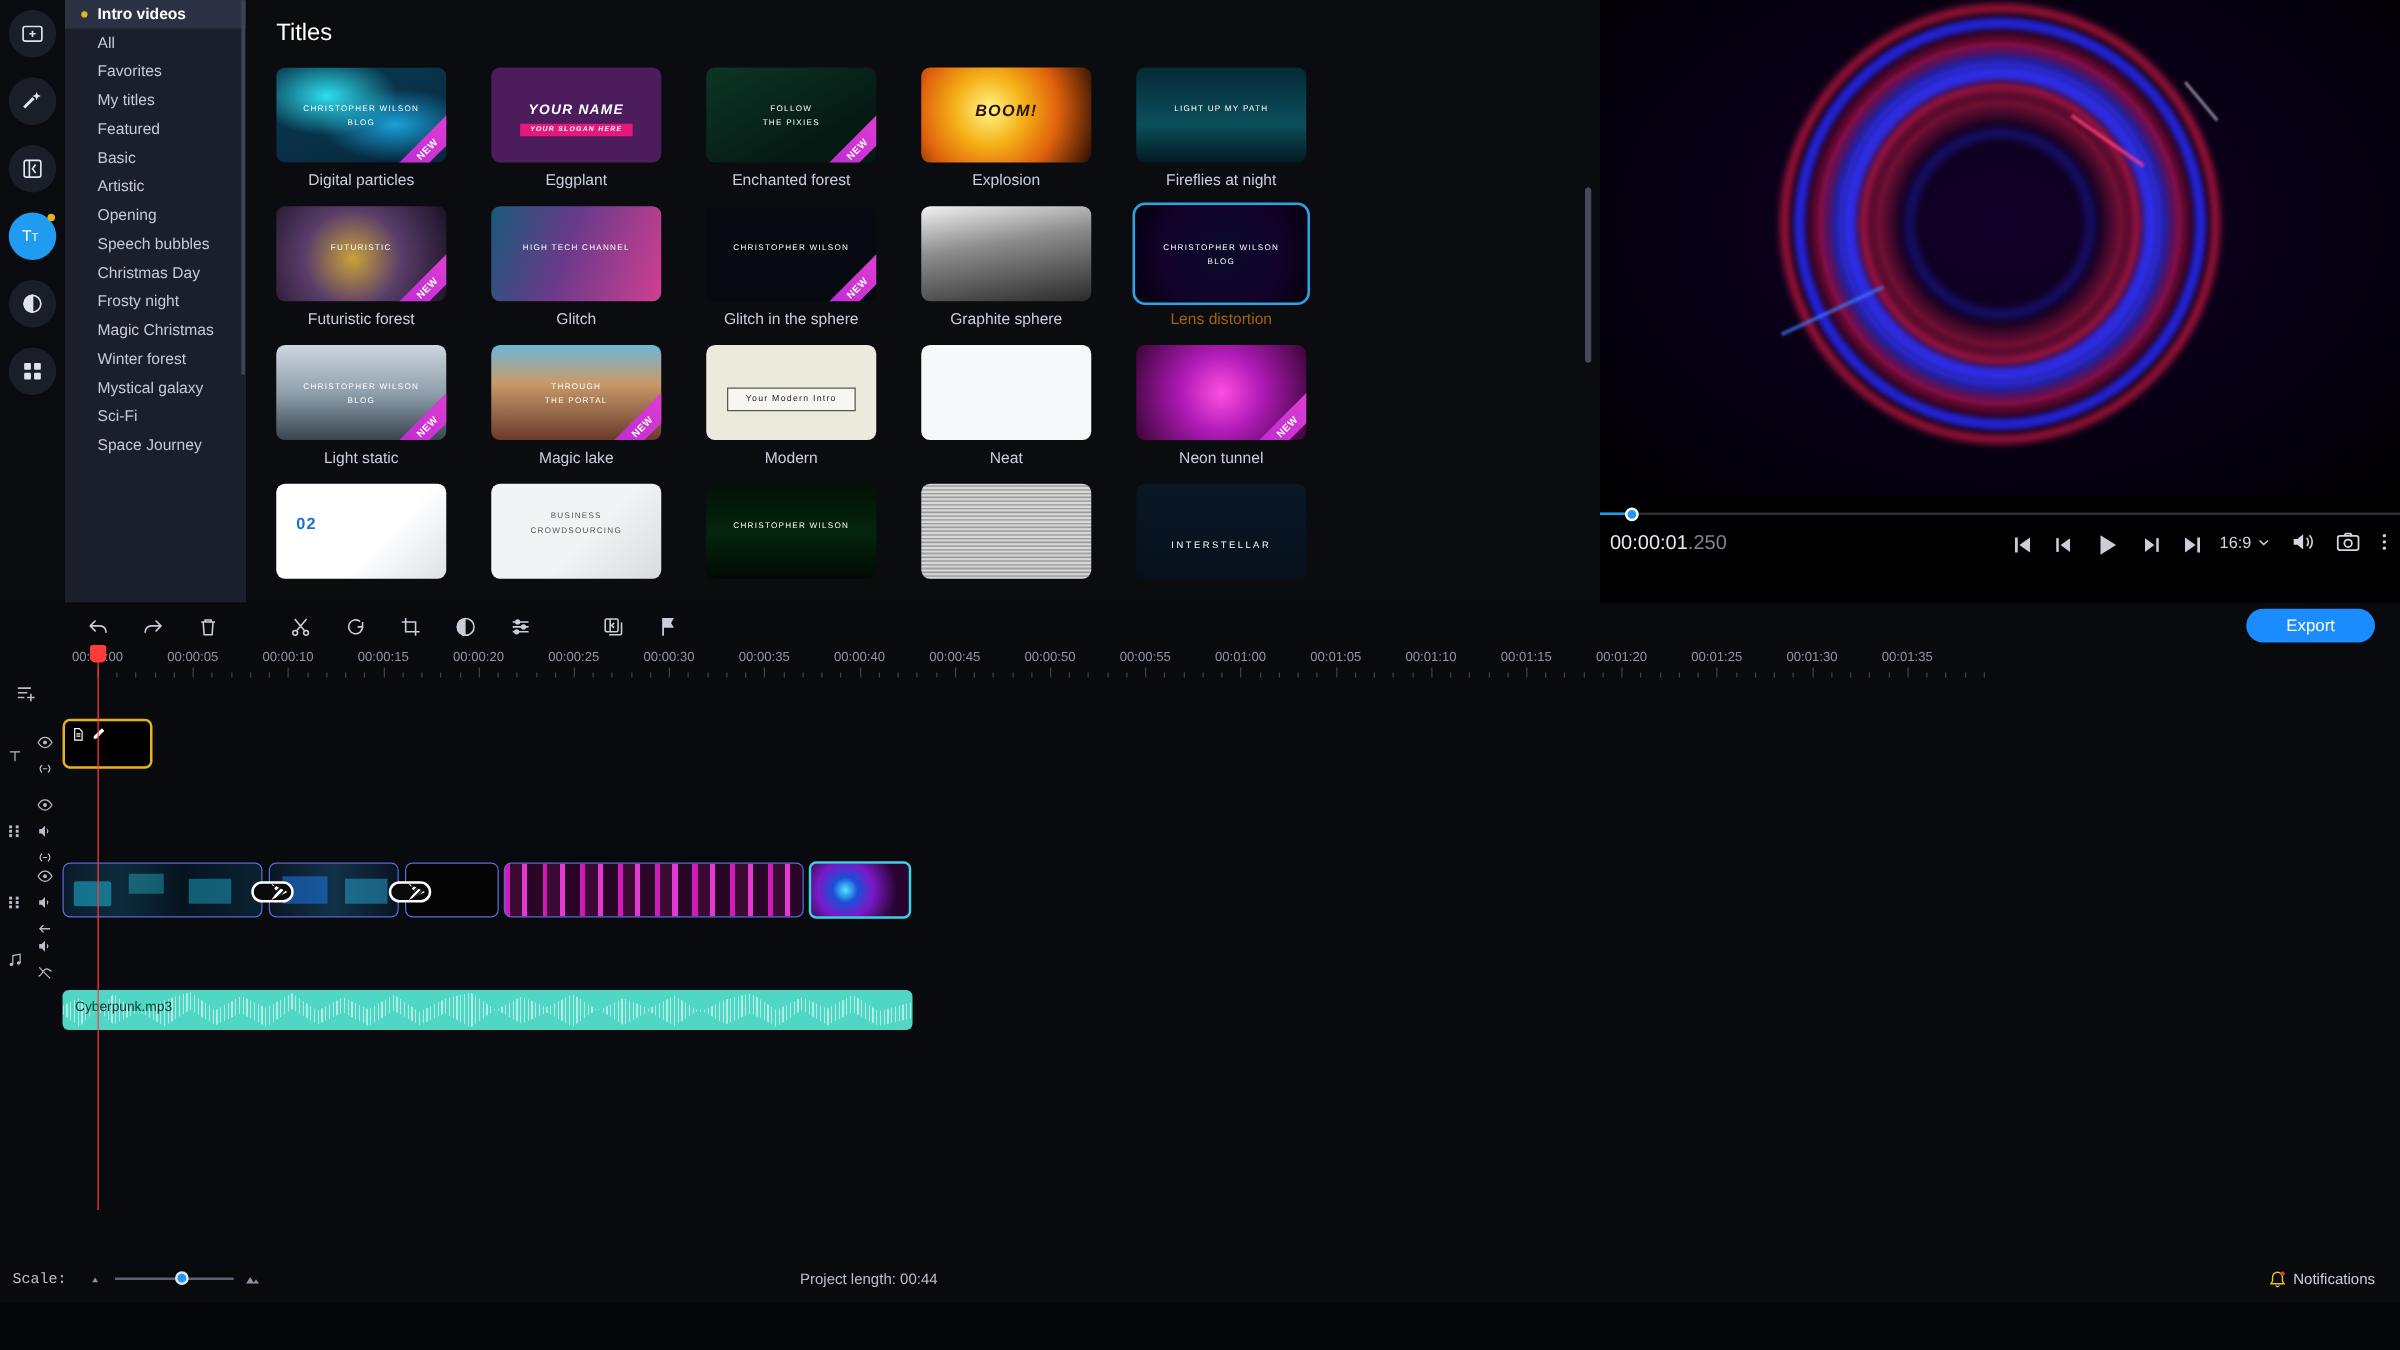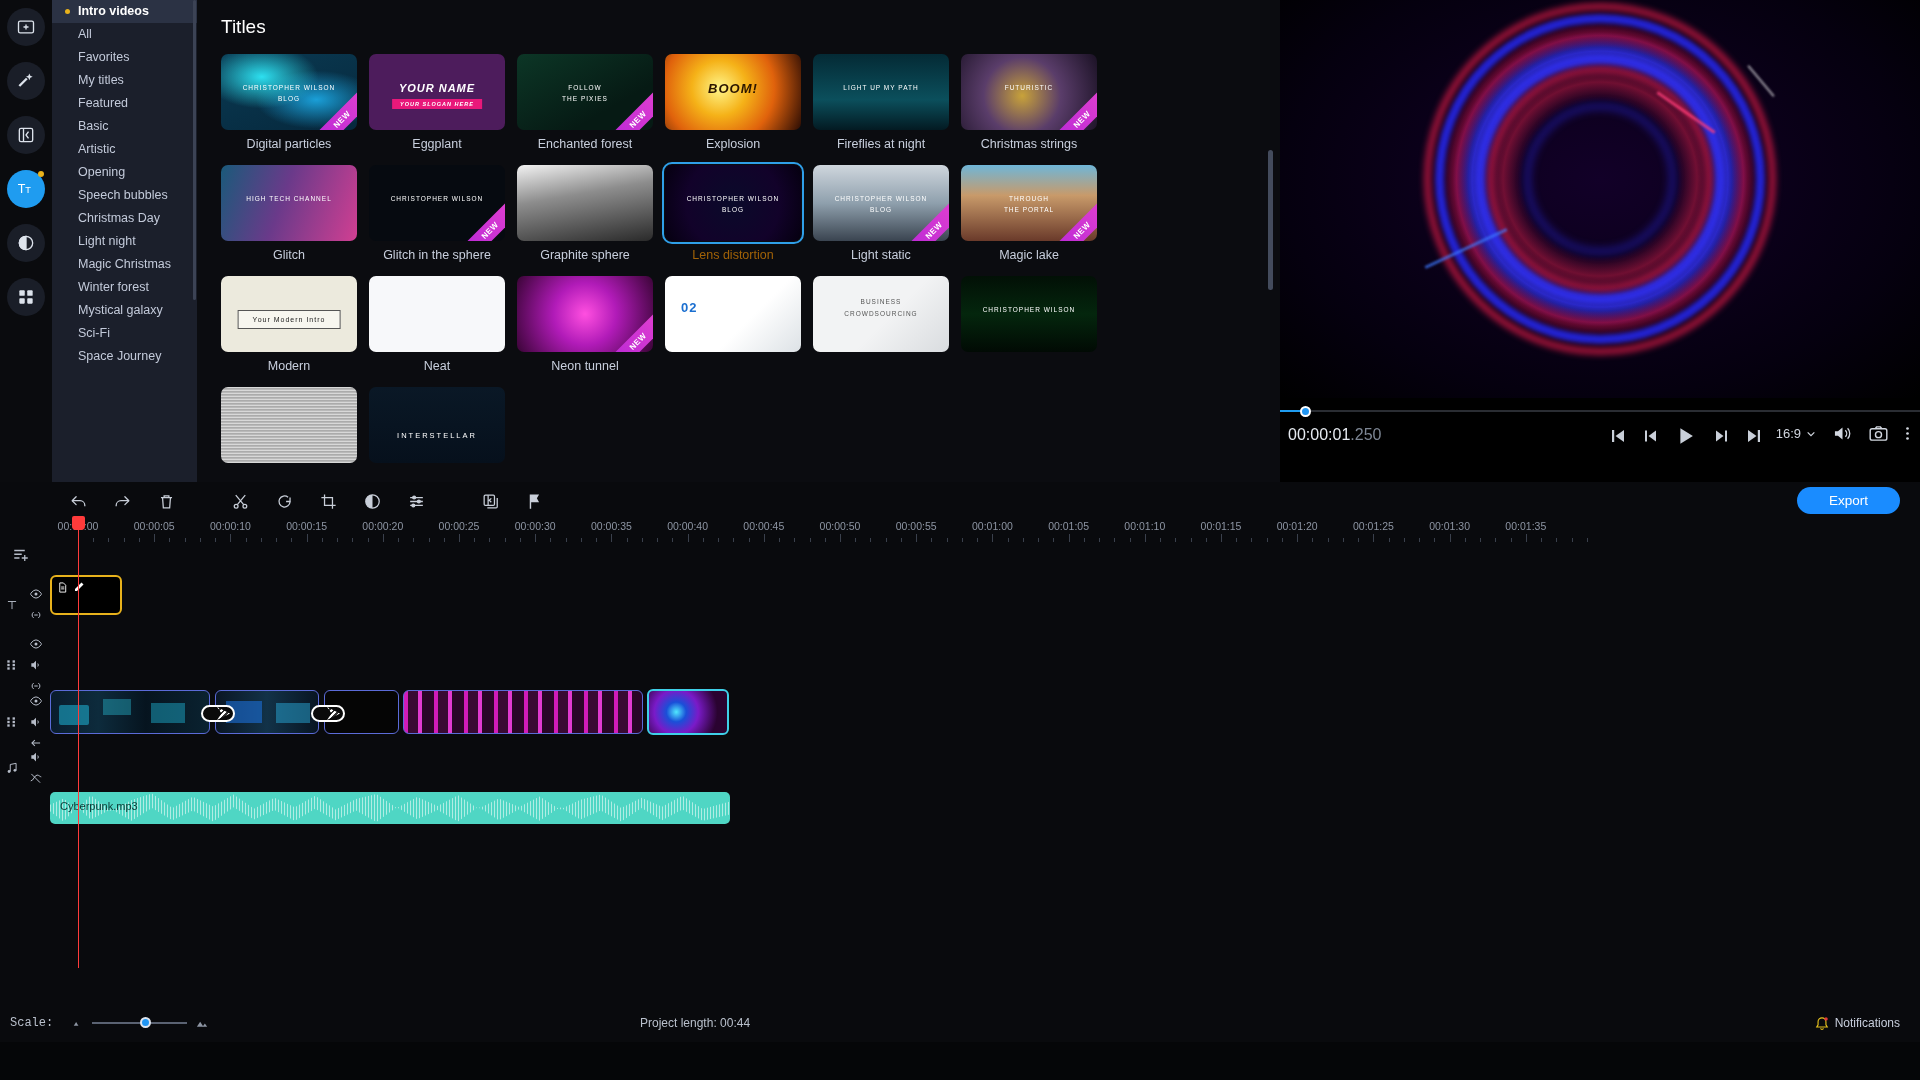--- a/index.html
+++ b/index.html
@@ -59,21 +59,21 @@
     flex: 1; height: 482px; background: #0b0c10; position: relative;
     overflow: hidden;
   }
   .browser-title {
     font-size: 19px; color: #fff; padding: 16px 0 0 24px; font-weight: normal;
   }
   .grid {
     display: flex; flex-wrap: wrap; padding: 16px 0 0 24px; gap: 0;
     width: 920px;
   }
-  .cell { width: 148px; margin-bottom: 14px; }
+  .cell { width: 172px; margin-bottom: 14px; }
   .thumb {
     width: 136px; height: 76px; border-radius: 7px; overflow: hidden;
     position: relative; background: #171a22; cursor: pointer;
   }
   .cell.selected .thumb { outline: 2px solid #2f9fe8; outline-offset: 1px; }
   .cell.selected .cap { color: #a16207; }
   .cap {
     font-size: 12.5px; color: #c8cfdd; text-align: center; margin-top: 7px;
     width: 136px; white-space: nowrap; overflow: hidden; text-overflow: ellipsis;
   }
@@ -256,21 +256,21 @@
           <div class="cat sel">Intro videos</div>
           <div class="cat">All</div>
           <div class="cat">Favorites</div>
           <div class="cat">My titles</div>
           <div class="cat">Featured</div>
           <div class="cat">Basic</div>
           <div class="cat">Artistic</div>
           <div class="cat">Opening</div>
           <div class="cat">Speech bubbles</div>
           <div class="cat">Christmas Day</div>
-          <div class="cat">Light night</div>
+          <div class="cat">Frosty night</div>
           <div class="cat">Magic Christmas</div>
           <div class="cat">Winter forest</div>
           <div class="cat">Mystical galaxy</div>
           <div class="cat">Sci-Fi</div>
           <div class="cat">Space Journey</div>
         </div>
       <div class="cats-scroll"></div>
     </div>
 
     <div class="browser">
@@ -309,21 +309,21 @@
             <div class="thumb t-fireflies">
               <div class="tt-line" style="top: 30px;">LIGHT UP MY PATH</div>
             </div>
             <div class="cap">Fireflies at night</div>
           </div>
           <div class="cell">
             <div class="thumb t-futuristic">
               <div class="tt-line" style="top: 30px;">FUTURISTIC</div>
               <div class="newbadge">NEW</div>
             </div>
-            <div class="cap">Christmas strings</div>
+            <div class="cap">Futuristic forest</div>
           </div>
           <div class="cell">
             <div class="thumb t-glitch">
               <div class="tt-line" style="top: 30px;">HIGH TECH CHANNEL</div>
             </div>
             <div class="cap">Glitch</div>
           </div>
           <div class="cell">
             <div class="thumb t-glitchsphere">
               <div class="tt-line" style="top: 30px;">CHRISTOPHER WILSON</div>

